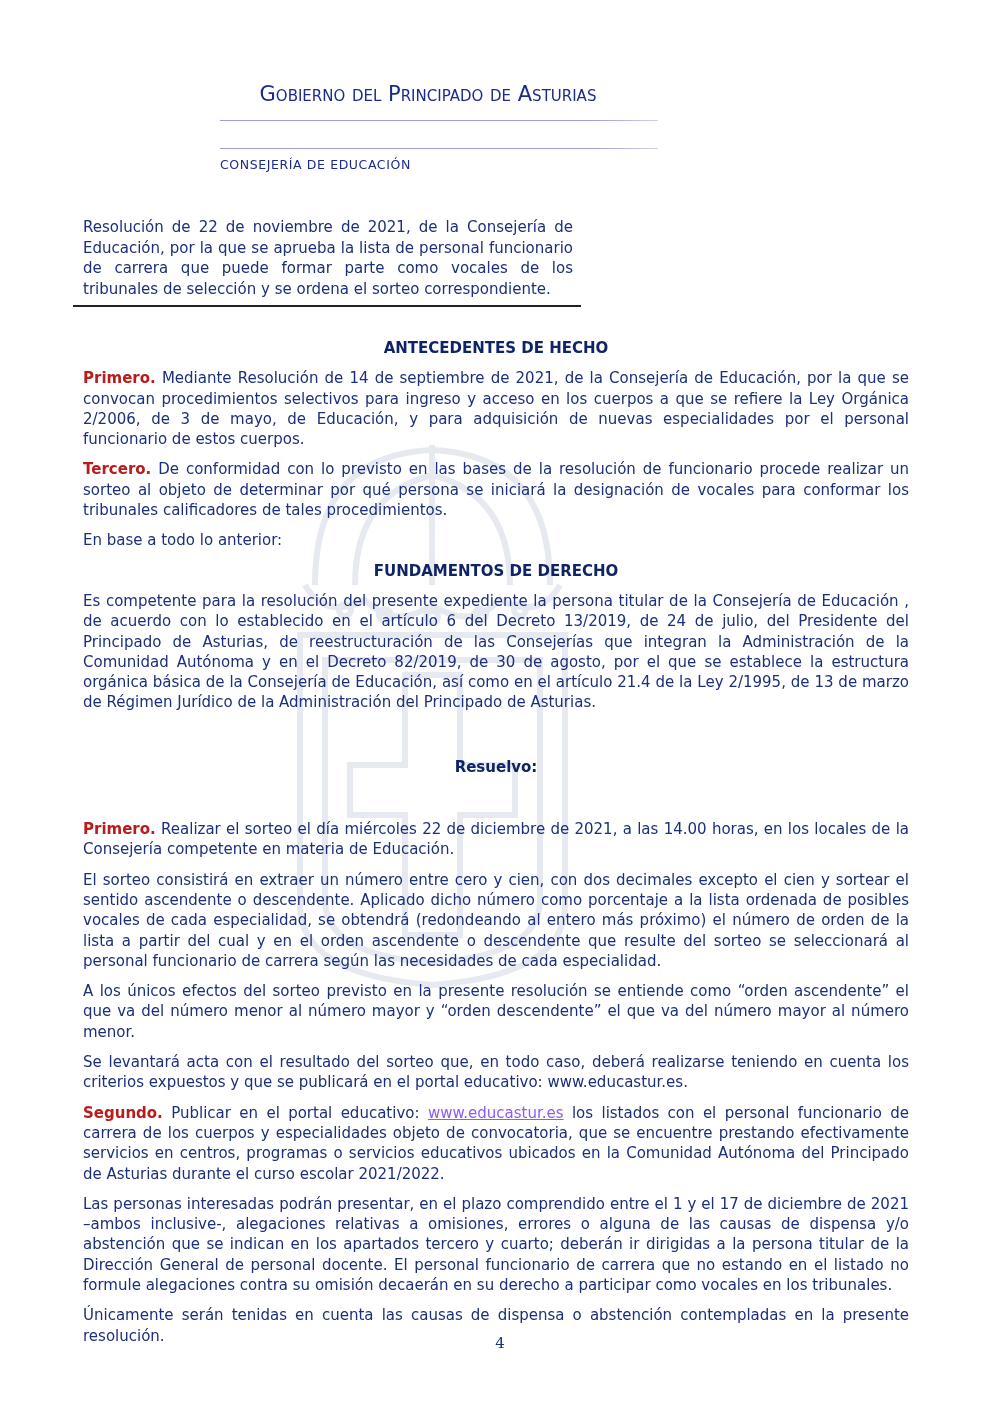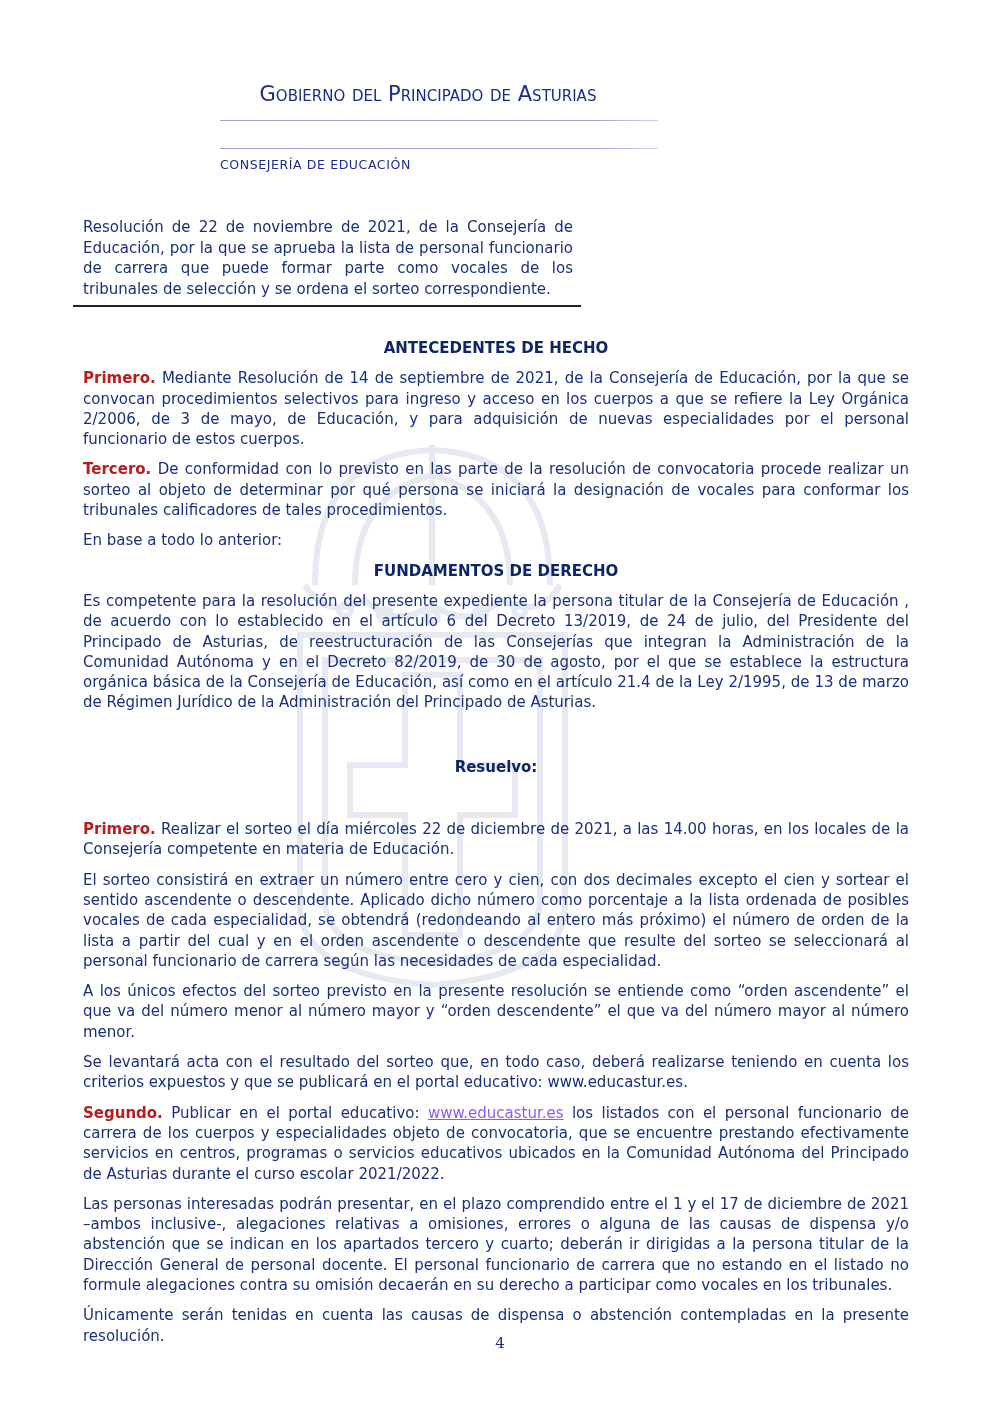--- a/index.html
+++ b/index.html
@@ -61,21 +61,21 @@
 <div class="header-line l1"></div>
 <div class="header-sub">CONSEJERÍA DE EDUCACIÓN</div>
 <div class="header-line l2"></div>
 
 <div class="summary">Resolución de 22 de noviembre de 2021, de la Consejería de Educación, por la que se aprueba la lista de personal funcionario de carrera que puede formar parte como vocales de los tribunales de selección y se ordena el sorteo correspondiente.</div>
 <div class="summary-rule"></div>
 
 <div class="content">
   <p class="section-heading">ANTECEDENTES DE HECHO</p>
   <p><span class="lead">Primero.</span><span> Mediante Resolución de 14 de septiembre de 2021, de la Consejería de Educación, por la que se convocan procedimientos selectivos para ingreso y acceso en los cuerpos a que se refiere la Ley Orgánica 2/2006, de 3 de mayo, de Educación, y para adquisición de nuevas especialidades por el personal funcionario de estos cuerpos.</span></p>
-  <p><span class="lead">Tercero.</span><span> De conformidad con lo previsto en las parte de la resolución de convocatoria procede realizar un sorteo al objeto de determinar por qué persona se iniciará la designación de vocales para conformar los tribunales calificadores de tales procedimientos.</span></p>
+  <p><span class="lead">Tercero.</span><span> De conformidad con lo previsto en las bases de la resolución de funcionario procede realizar un sorteo al objeto de determinar por qué persona se iniciará la designación de vocales para conformar los tribunales calificadores de tales procedimientos.</span></p>
   <p>En base a todo lo anterior:</p>
 
   <p class="section-heading">FUNDAMENTOS DE DERECHO</p>
   <p style="margin-bottom:44px;">Es competente para la resolución del presente expediente la persona titular de la Consejería de Educación , de acuerdo con lo establecido en el artículo 6 del Decreto 13/2019, de 24 de julio, del Presidente del Principado de Asturias, de reestructuración de las Consejerías que integran la Administración de la Comunidad Autónoma y en el Decreto 82/2019, de 30 de agosto, por el que se establece la estructura orgánica básica de la Consejería de Educación, así como en el artículo 21.4 de la Ley 2/1995, de 13 de marzo de Régimen Jurídico de la Administración del Principado de Asturias.</p>
 
   <p class="section-heading" style="margin-bottom:42px;">Resuelvo:</p>
 
   <p><span class="lead">Primero.</span><span> Realizar el sorteo el día miércoles 22 de diciembre de 2021, a las 14.00 horas, en los locales de la Consejería competente en materia de Educación.</span></p>
   <p>El sorteo consistirá en extraer un número entre cero y cien, con dos decimales excepto el cien y sortear el sentido ascendente o descendente. Aplicado dicho número como porcentaje a la lista ordenada de posibles vocales de cada especialidad, se obtendrá (redondeando al entero más próximo) el número de orden de la lista a partir del cual y en el orden ascendente o descendente que resulte del sorteo se seleccionará al personal funcionario de carrera según las necesidades de cada especialidad.</p>
   <p>A los únicos efectos del sorteo previsto en la presente resolución se entiende como “orden ascendente” el que va del número menor al número mayor y “orden descendente” el que va del número mayor al número menor.</p>

